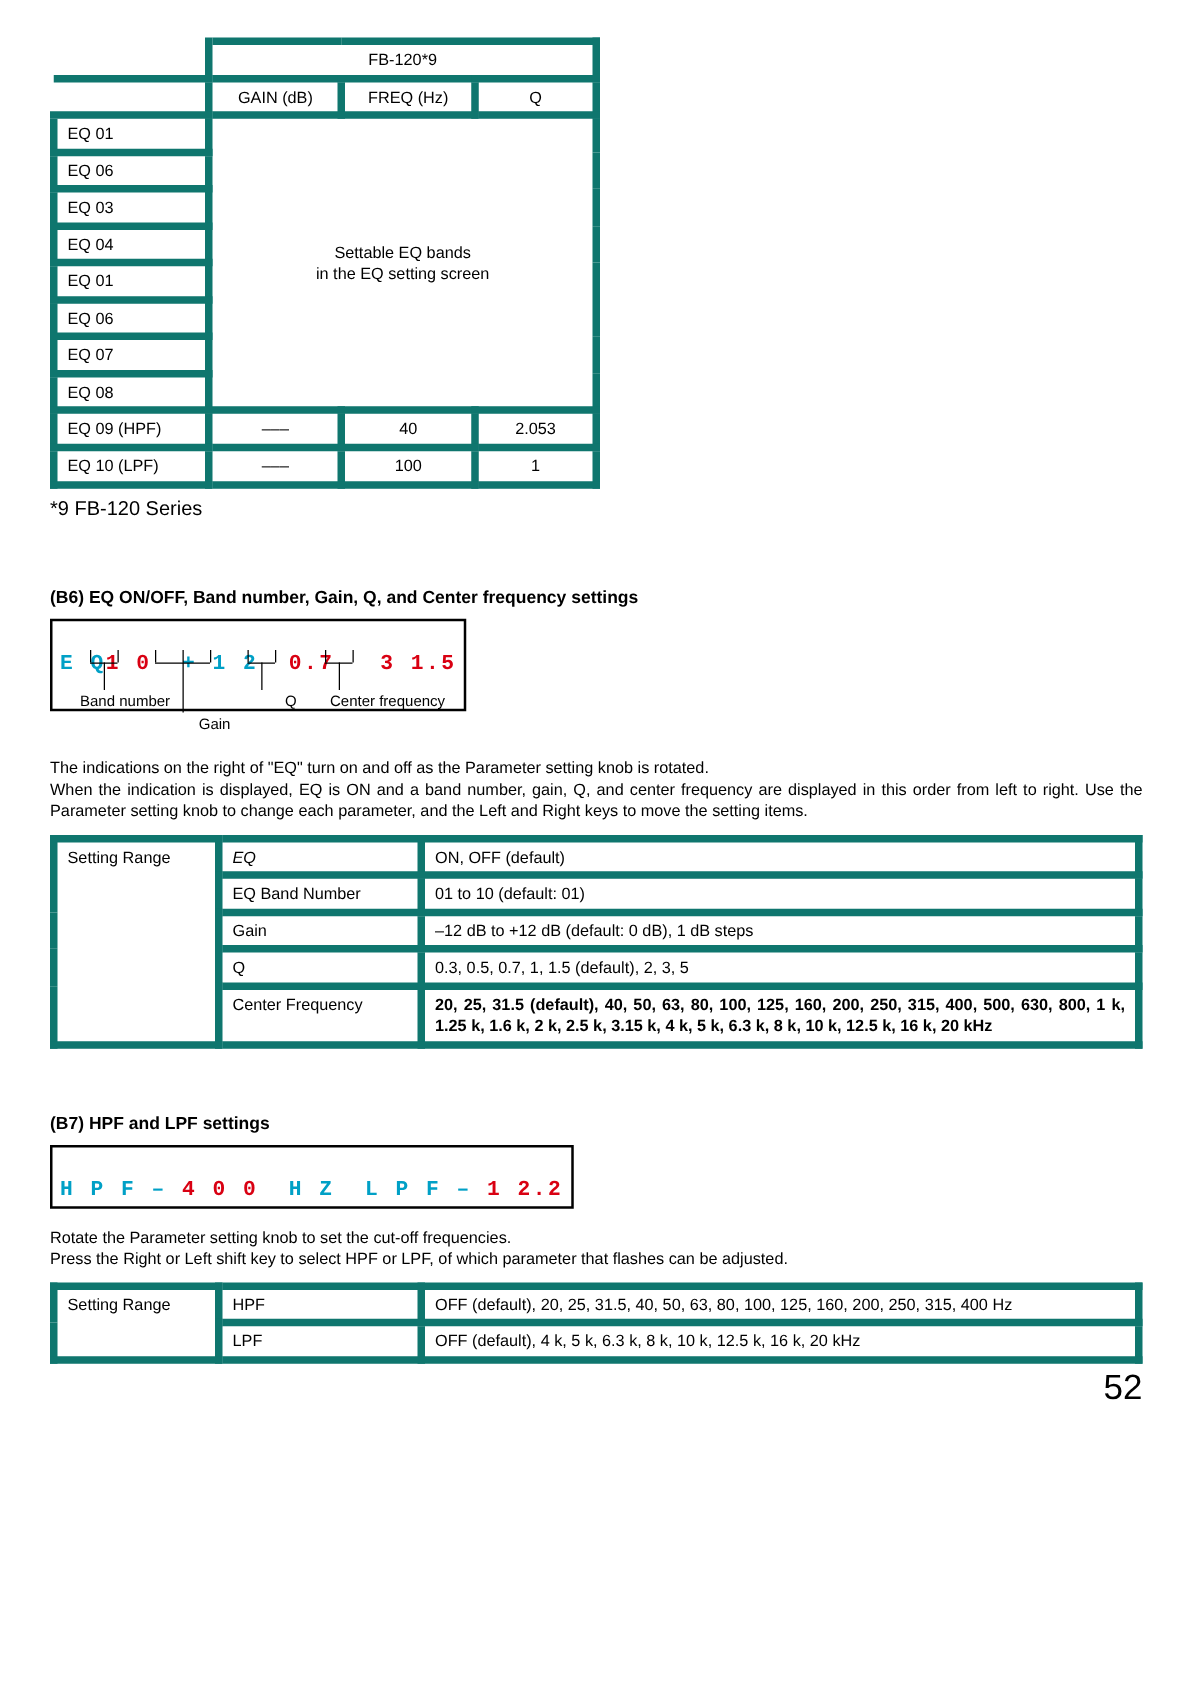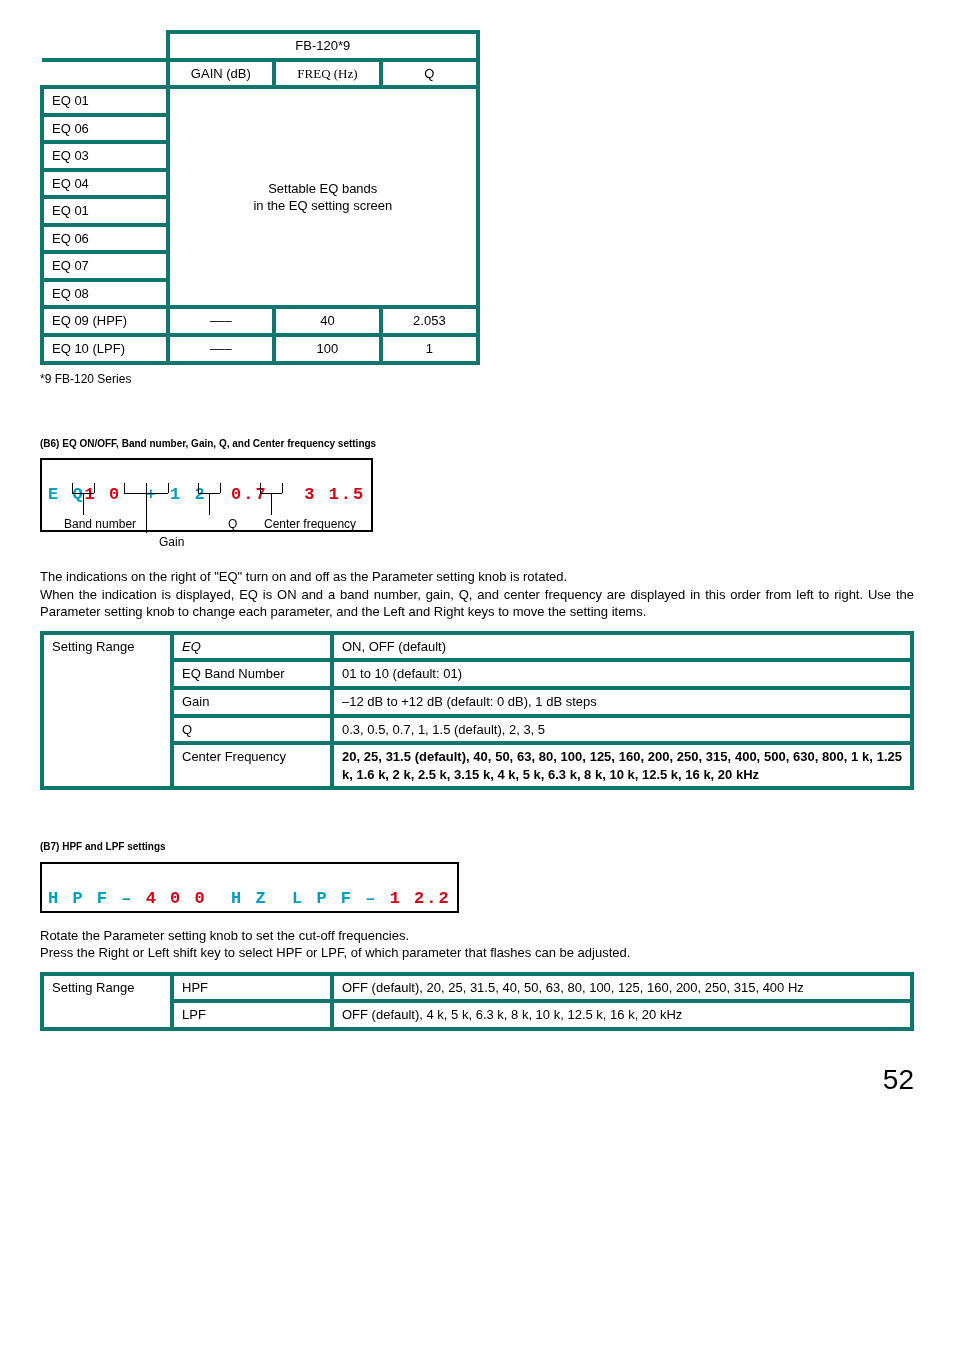--- a/index.html
+++ b/index.html
@@ -9,34 +9,33 @@
     background: #fff;
     margin: 0;
     padding: 30px 40px;
     width: 874px;
     line-height: 1.35;
   }
   table {
     border-collapse: collapse;
   }
   td, th {
-    border: 4px solid #0f766e;
+    border: 6px solid #0f766e;
     padding: 3px 8px;
     font-size: 13px;
     vertical-align: middle;
     text-align: left;
   }
   .page-number {
     font-size: 28px;
     text-align: right;
-    margin-top: 30px;
   }
   .section-title {
     font-weight: bold;
-    font-size: 10px;
+    font-size: 14px;
     margin-top: 50px;
     margin-bottom: 8px;
   }
   .lcd-box {
     border: 2px solid #000;
     display: inline-block;
     padding: 1px 6px 0px 6px;
     font-family: "Courier New", monospace;
     font-weight: bold;
     font-size: 17px;
@@ -53,38 +52,38 @@
     position: absolute;
     border-top: 1px solid #000;
   }
   .diagram-label {
     position: absolute;
     font-size: 12px;
     white-space: nowrap;
     padding-left: 24px;
   }
   .center { text-align: center; }
-  .small-note { font-size: 12px; margin-top: 6px; }
+  .small-note { font-size: 16px; margin-top: 6px; }
 </style>
 </head>
 <body>
 
 
 
 
 <table style="width:440px;">
   <tbody>
       <tr>
     <td style="border-top:none;border-left:none;">&nbsp;</td>
     <td colspan="3" class="center">FB-120*9</td>
   </tr>
   <tr>
     <td style="border-top:none;border-left:none;">&nbsp;</td>
     <td class="center" style="width:90px;">GAIN (dB)</td>
-    <td class="center" style="width:90px;font-family:Liberation Serif, serif;">FREQ (Hz)</td>
+    <td class="center" style="width:90px;">FREQ (Hz)</td>
     <td class="center" style="width:80px;">Q</td>
   </tr>
   <tr>
     <td style="width:110px;">EQ 01</td>
     <td colspan="3" rowspan="8" class="center">
       <span>Settable EQ bands</span><br>
       <span>in the EQ setting screen</span>
     </td>
   </tr>
   <tr>

